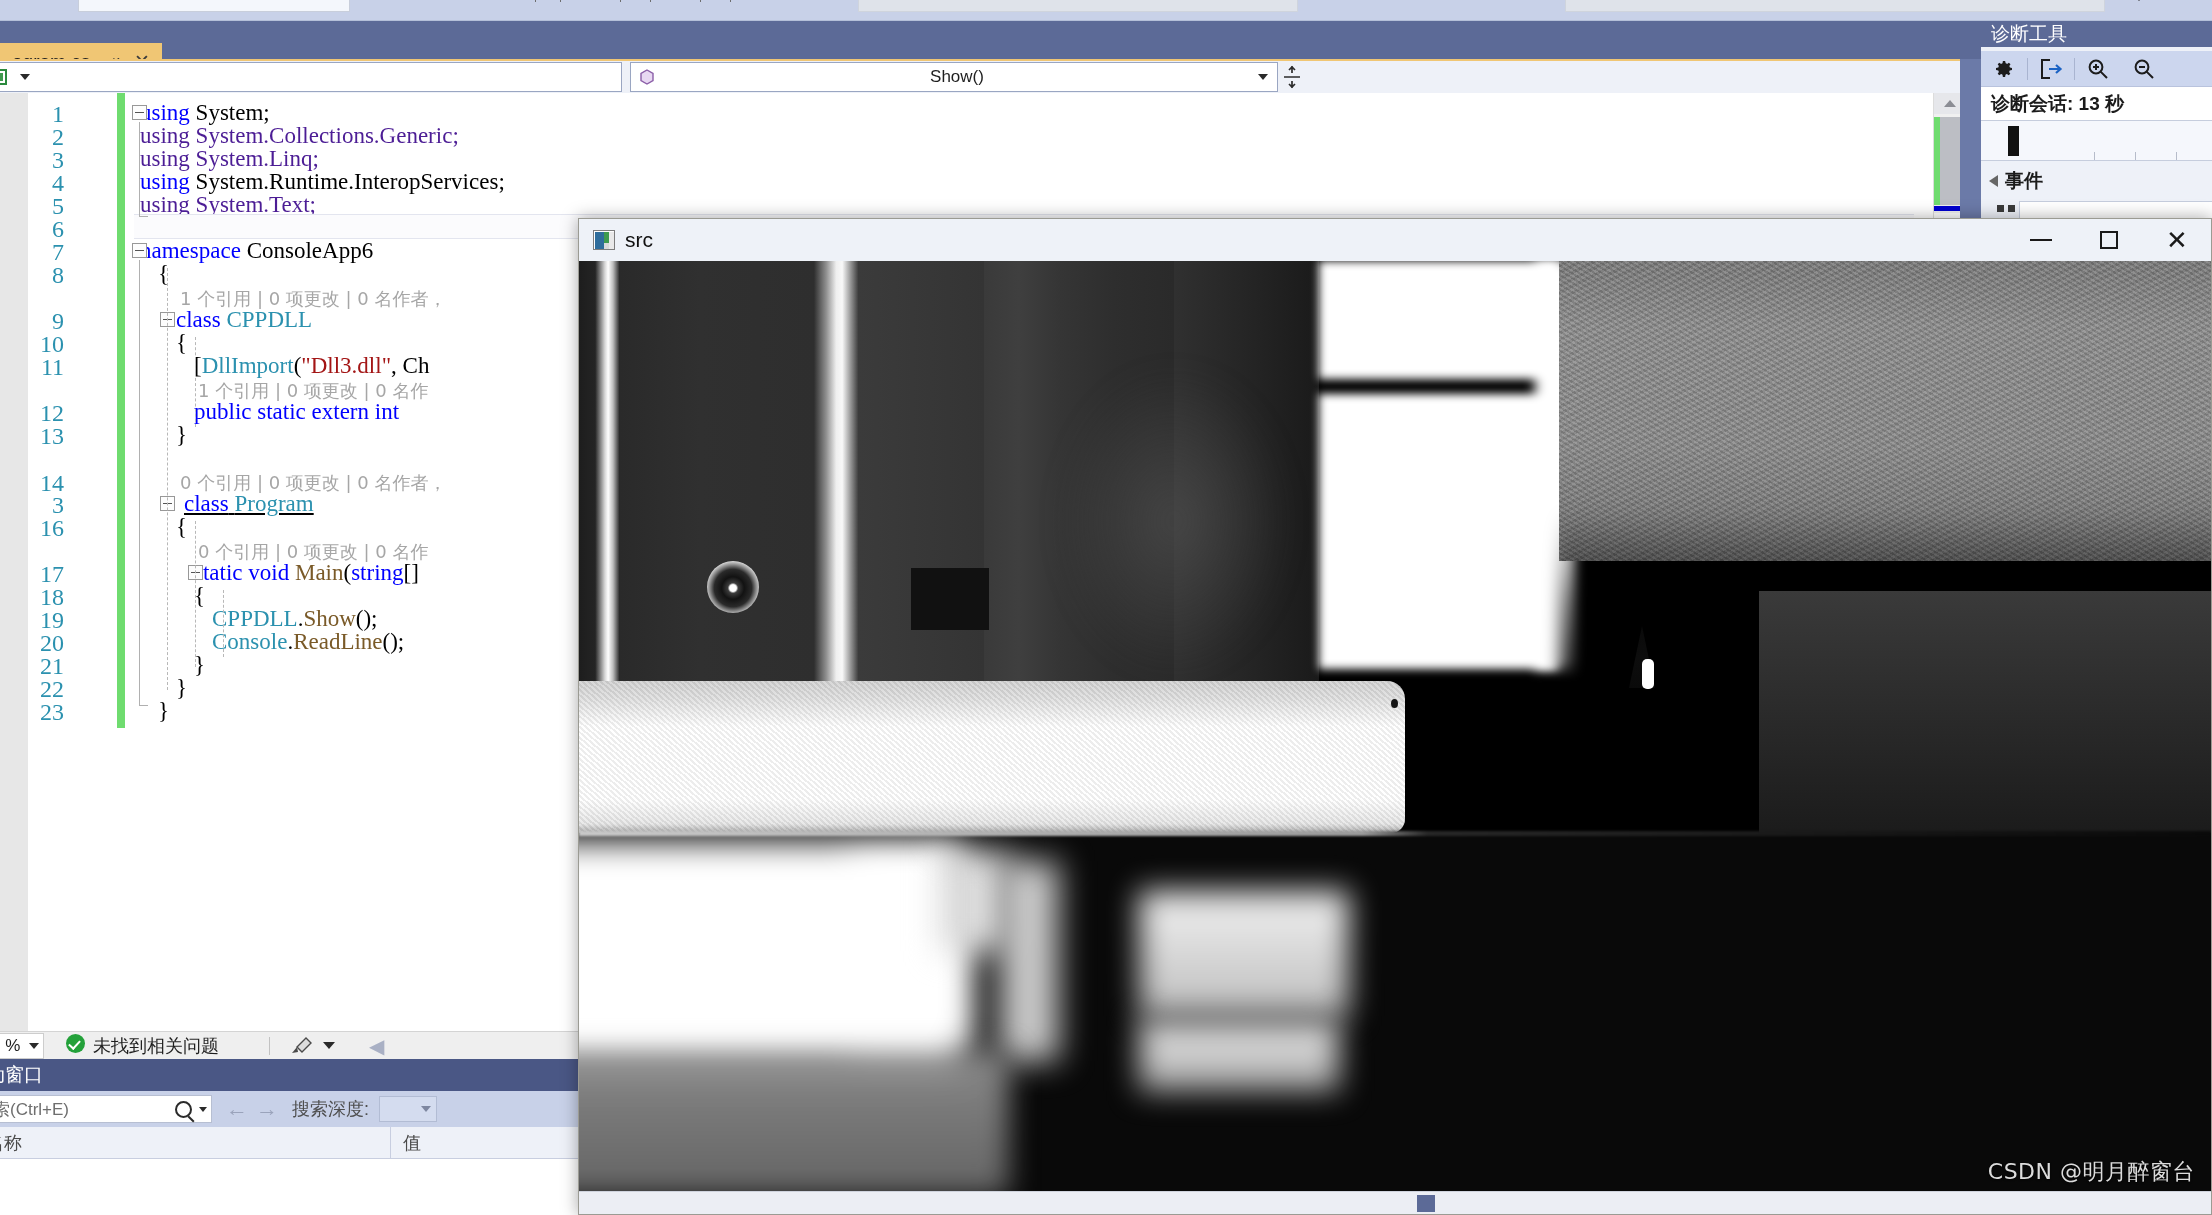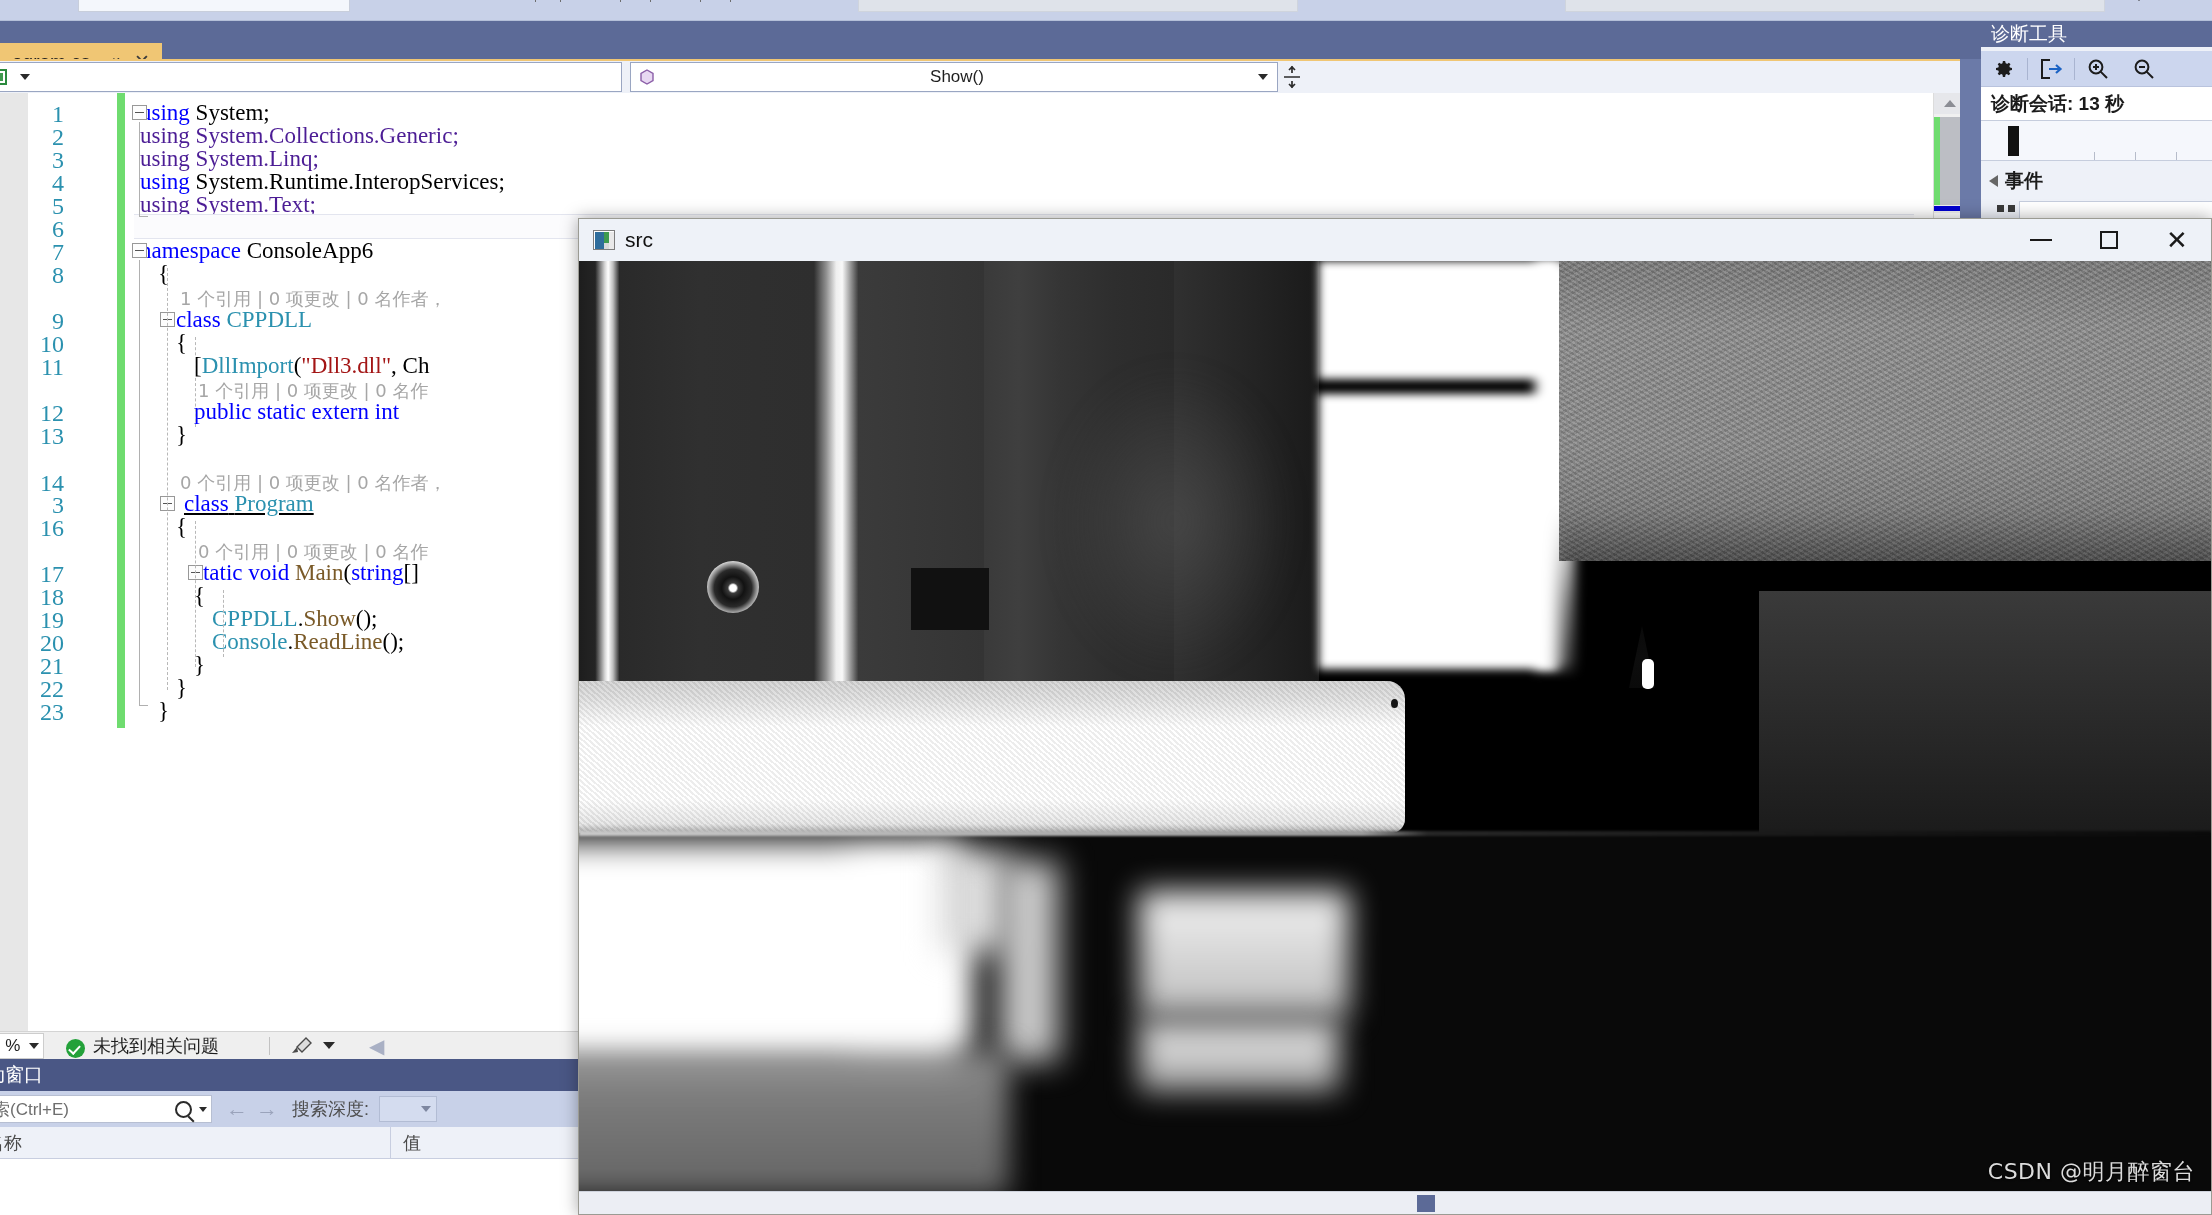--- a/index.html
+++ b/index.html
@@ -195,21 +195,21 @@
     width: 58px; height: 26px; margin-left: -14px; background: #ffffff;
     border: 1px solid #cdcdcd; display: flex; align-items: center;
     padding: 0 4px; font-size: 17px; color: #1f1f1f;
   }
   .zoom-combo .zc-txt { flex: 1; }
   .zoom-combo .zc-caret {
     width: 0; height: 0; border-left: 5px solid transparent;
     border-right: 5px solid transparent; border-top: 6px solid #2a2a2a;
   }
   .status-ok {
-    display: flex; align-items: flex-end; gap: 8px;
+    display: flex; align-items: flex-start; gap: 8px;
     margin-left: 22px; font-size: 18px; color: #1e1e1e;
     font-family: Liberation Mono, monospace;
   }
   .ok-dot {
     width: 19px; height: 19px; border-radius: 50%;
     background: #23a13a; position: relative; flex: 0 0 19px;
   }
   .ok-dot:after {
     content: ""; position: absolute; left: 5px; top: 4px;
     width: 5px; height: 9px; border: solid #fff;

